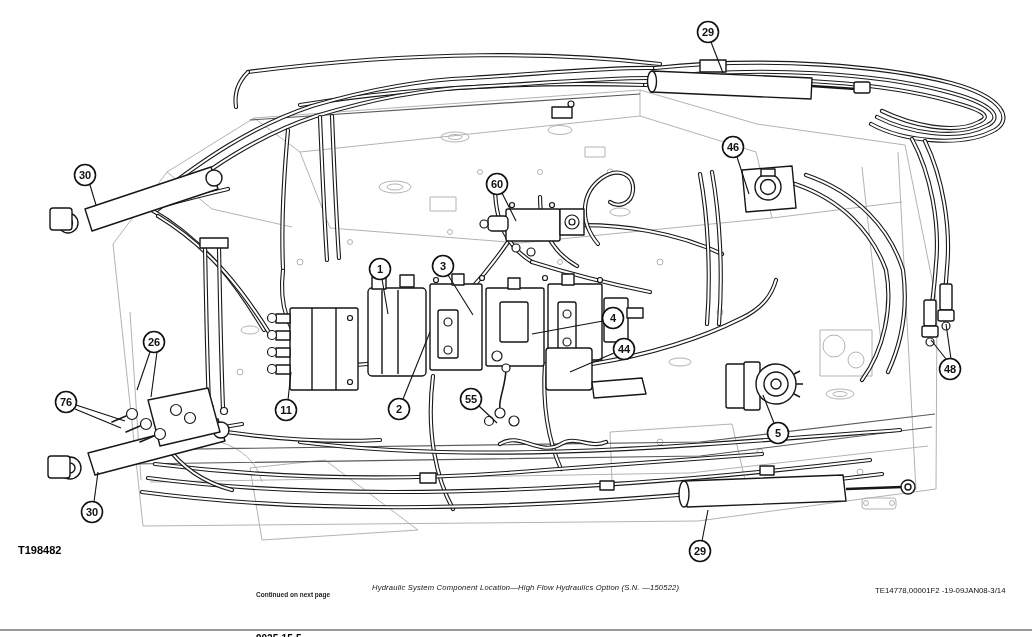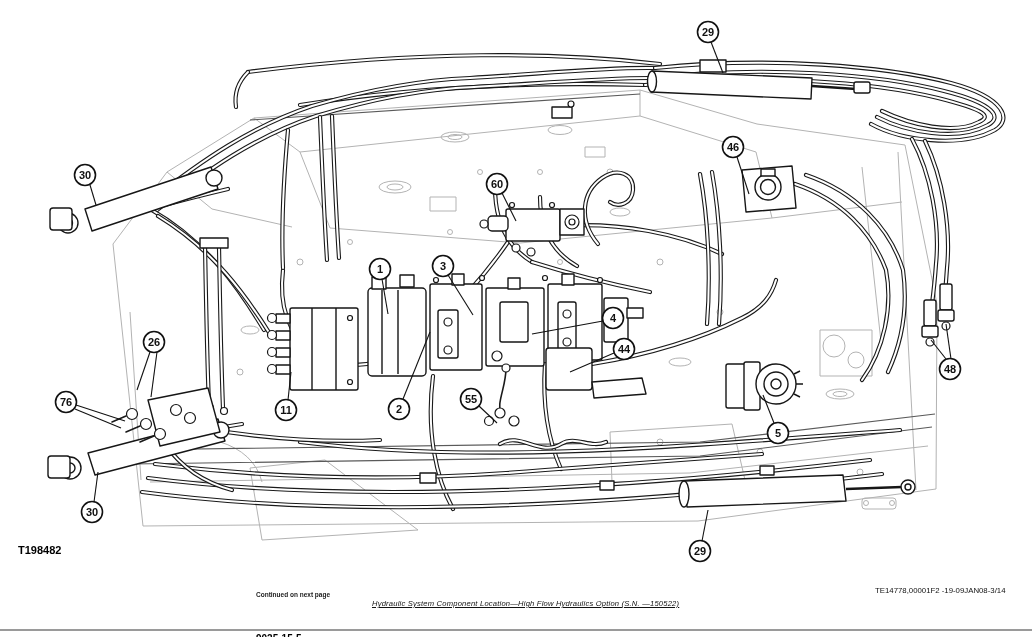--- a/index.html
+++ b/index.html
@@ -18,21 +18,21 @@
   .tubeS{stroke:#1a1a1a;stroke-width:1.6;fill:none;stroke-linecap:round;}
   .comp{fill:#ffffff;stroke:#161616;stroke-width:1.4;stroke-linejoin:round;}
   .ink{stroke:#161616;fill:none;stroke-width:1.4;}
   .dot{fill:#ffffff;stroke:#161616;stroke-width:1.2;}
   .callout-circle{fill:#ffffff;stroke:#111111;stroke-width:1.6;}
   .callout-text{font:bold 11px "Liberation Sans",sans-serif;fill:#111111;}
   .leader{stroke:#111111;stroke-width:1.1;fill:none;}
   
   .figure-id{position:absolute;left:18px;top:544px;font:bold 11px "Liberation Sans",sans-serif;color:#000;}
   .continued{position:absolute;left:256px;top:591px;font:bold 6.5px "Liberation Sans",sans-serif;color:#222;}
-  .caption{position:absolute;left:372px;top:599px;width:410px;font:italic 7.6px "Liberation Sans",sans-serif;color:#111;letter-spacing:.2px;text-decoration:underline;}
+  .caption{position:absolute;left:372px;top:583px;width:410px;font:italic 7.6px "Liberation Sans",sans-serif;color:#111;letter-spacing:.2px;}
   .docref{position:absolute;left:875px;top:586px;width:170px;font:7.8px "Liberation Sans",sans-serif;color:#111;white-space:nowrap;}
   .footer-rule{position:absolute;left:0;top:629px;width:1032px;height:2px;background:#9a9a9a;}
   .partial-footer{position:absolute;left:256px;top:633px;font:bold 10px "Liberation Sans",sans-serif;color:#000;}
 </style>
 </head>
 <body>
 
 <div class="stage">
 <svg width="1032" height="637" viewBox="0 0 1032 637">
 

